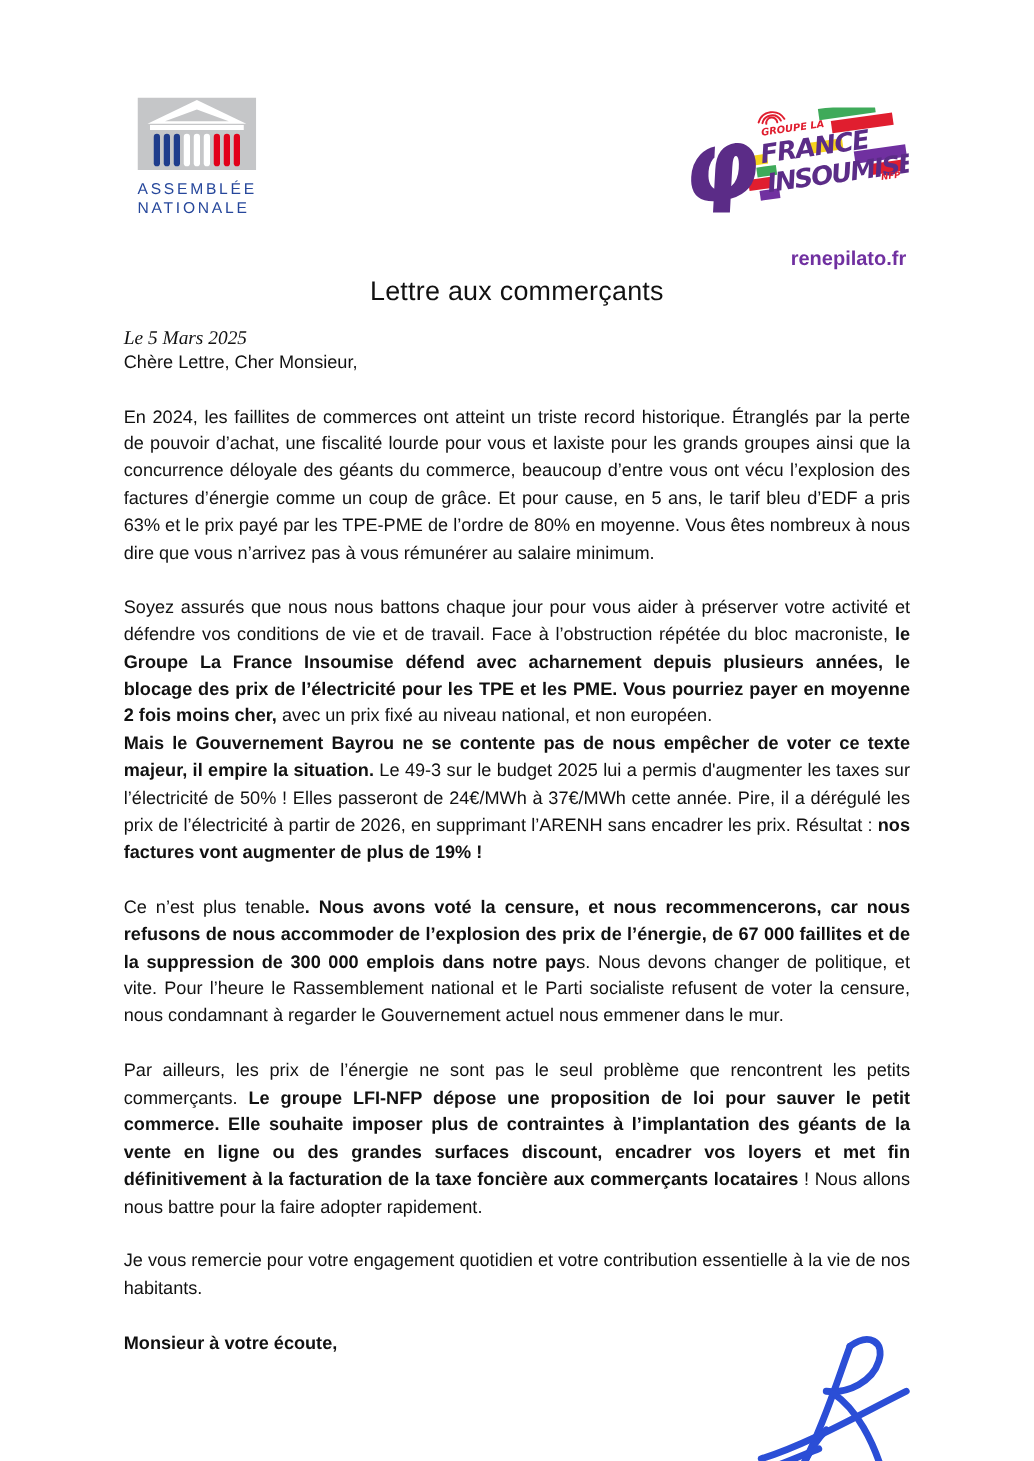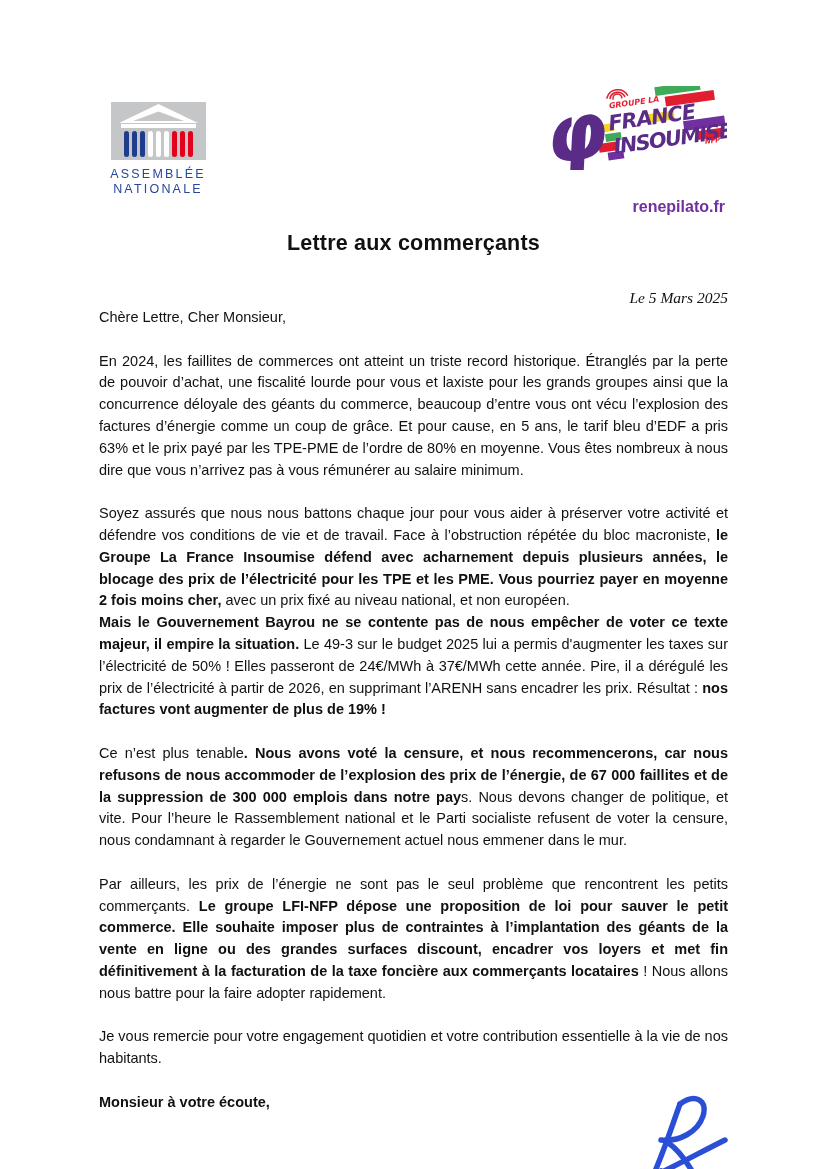--- a/index.html
+++ b/index.html
@@ -7,27 +7,27 @@
     position:relative;
     width:827px; height:1169px;
     margin:0 auto;
     background:#ffffff;
     font-family:"Liberation Sans", sans-serif;
     color:#111111;
     overflow:hidden;
   }
   
   .header { display:flex; justify-content:space-between; align-items:flex-start; padding:78px 100px 0 110px; }
-  .an-block { width:96px; text-align:center;margin-top:24px; }
+  .an-block { width:96px; text-align:left; }
   .an-text { margin-top:3px; color:var(--an-blue); font-size:12.5px; font-weight:500; letter-spacing:2.2px; line-height:15px; white-space:nowrap; }
   .fi-block { width:180px; margin-top:8px; text-align:right; }
   .website { margin-top:24px; color:var(--website-purple); font-weight:bold; font-size:16px; padding-right:2px; }
   
-  .title { text-align:center; margin-top:15px; font-size:21.5px; font-weight:bold; letter-spacing:0.2px; }
-  .date { text-align:right; padding:0 99px; margin-top:33px; font-family:"Liberation Serif", serif; font-style:italic; font-size:15.5px; }
+  .title { text-align:center; margin-top:4px; font-size:21.5px; font-weight:normal; letter-spacing:0.2px; }
+  .date { padding:0 99px; margin-top:16px; font-family:"Liberation Serif", serif; font-style:italic; font-size:15.5px; }
   
   .letter { padding:0 99px; font-size:14.5px; line-height:21.8px; }
   .salutation { margin-top:0px; }
   .para { margin:21.8px 0 0 0; text-align:justify; }
   .para.no-gap { margin-top:0; }
   .b { font-weight:bold; }
   
   .closing-row { position:relative; margin-top:21.8px; height:130px; }
   .closing { font-weight:bold; }
   .sig-text { position:absolute; left:333px; top:13px; width:200px; text-align:center; font-style:italic; line-height:21.8px; }

